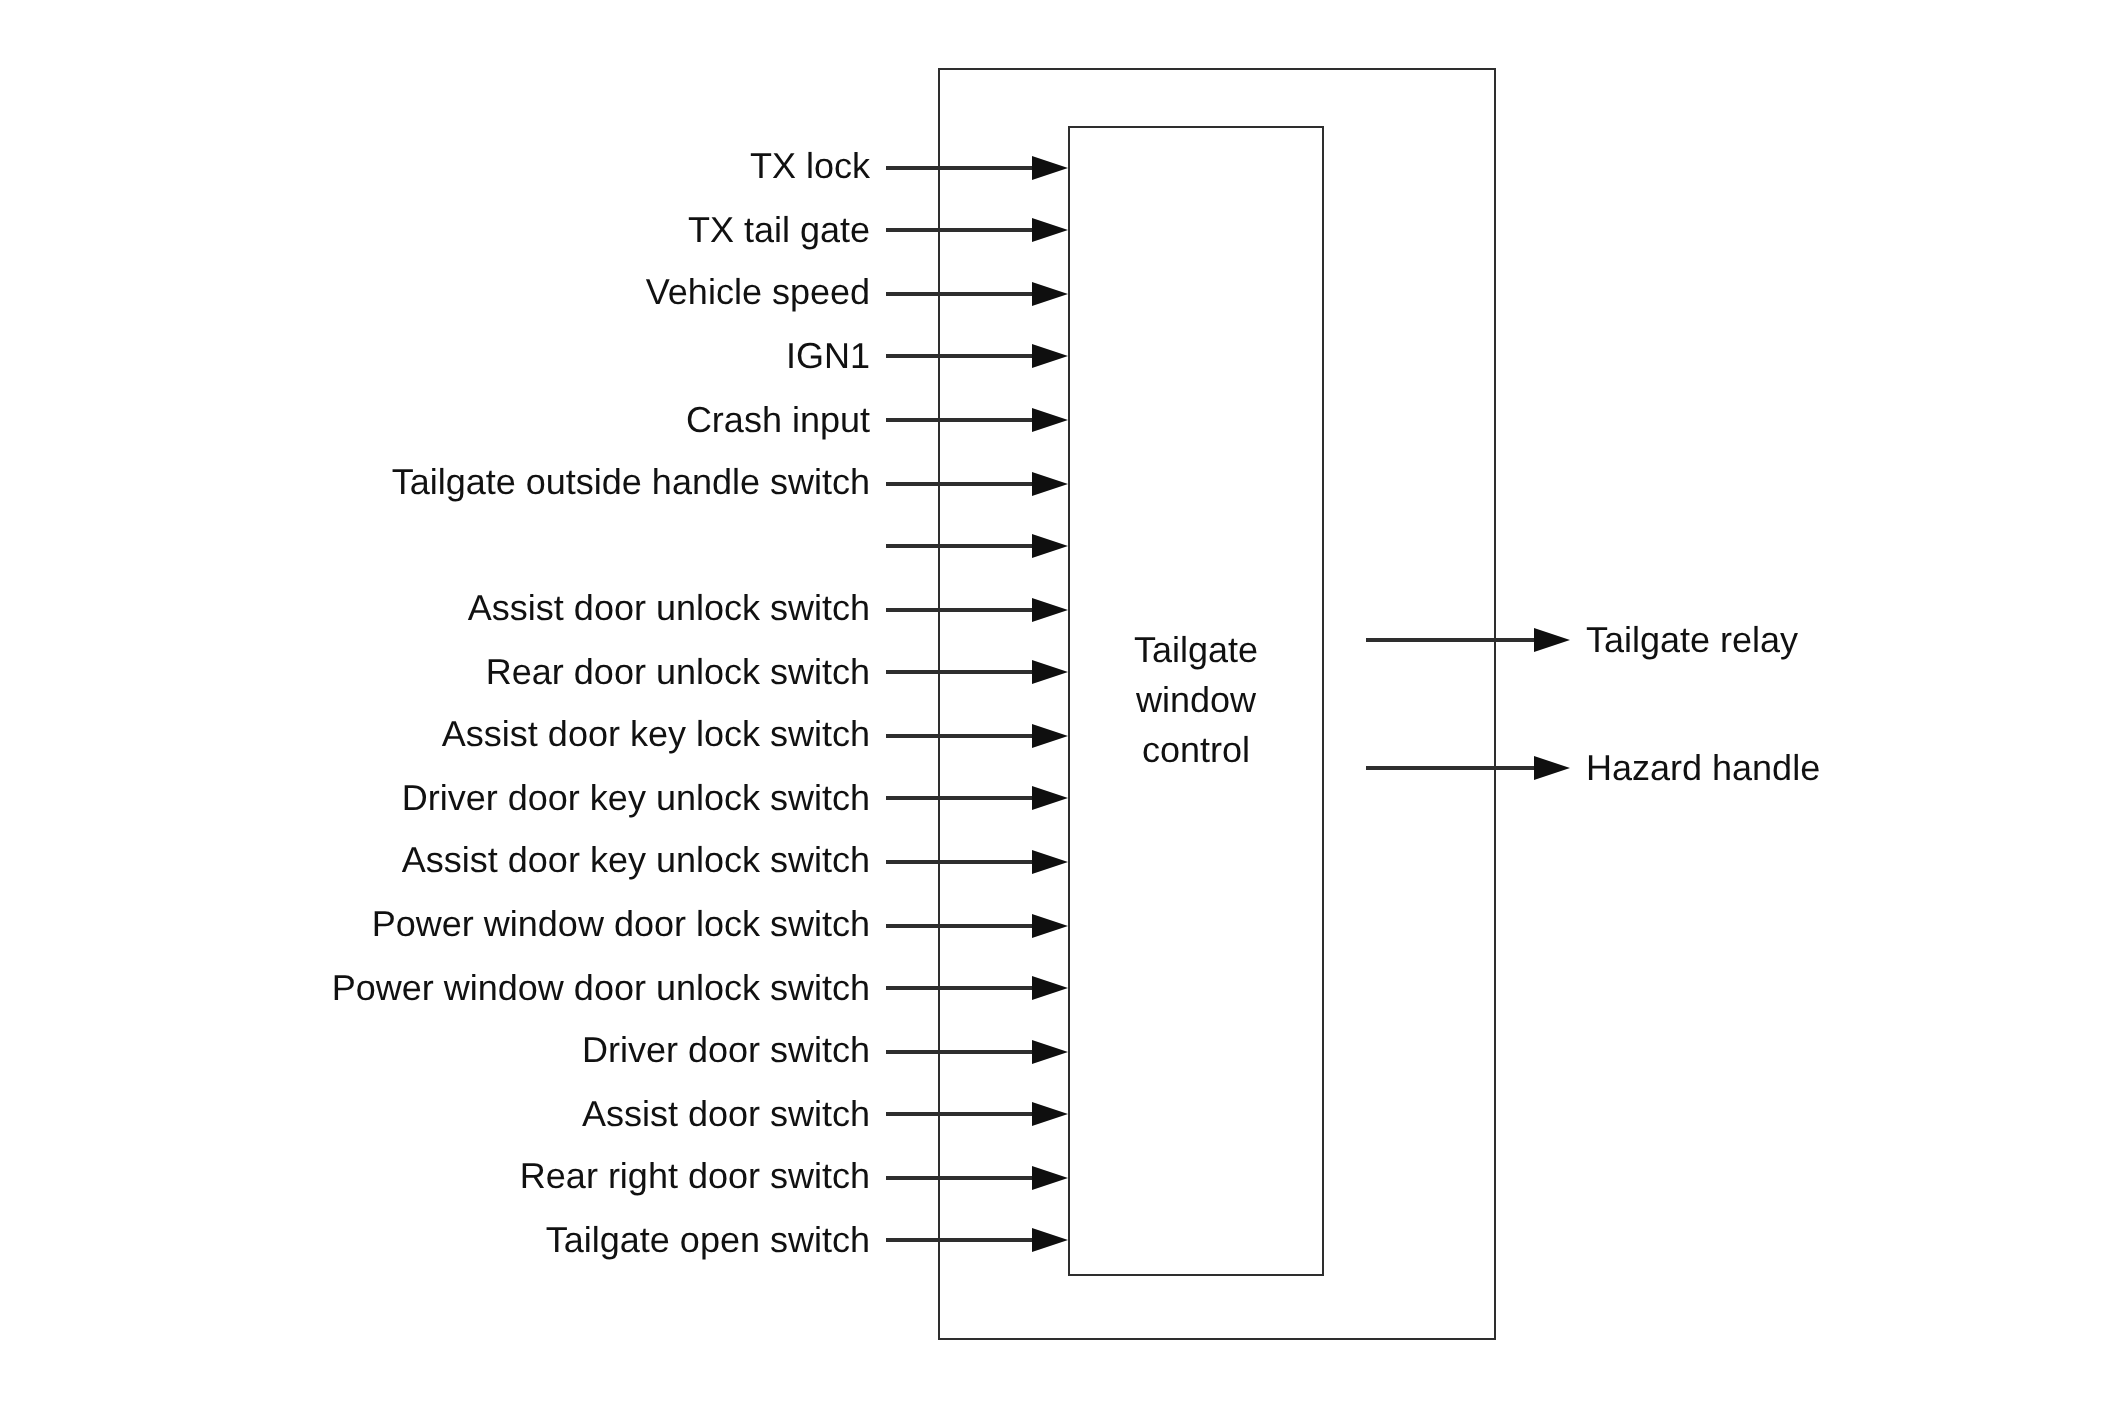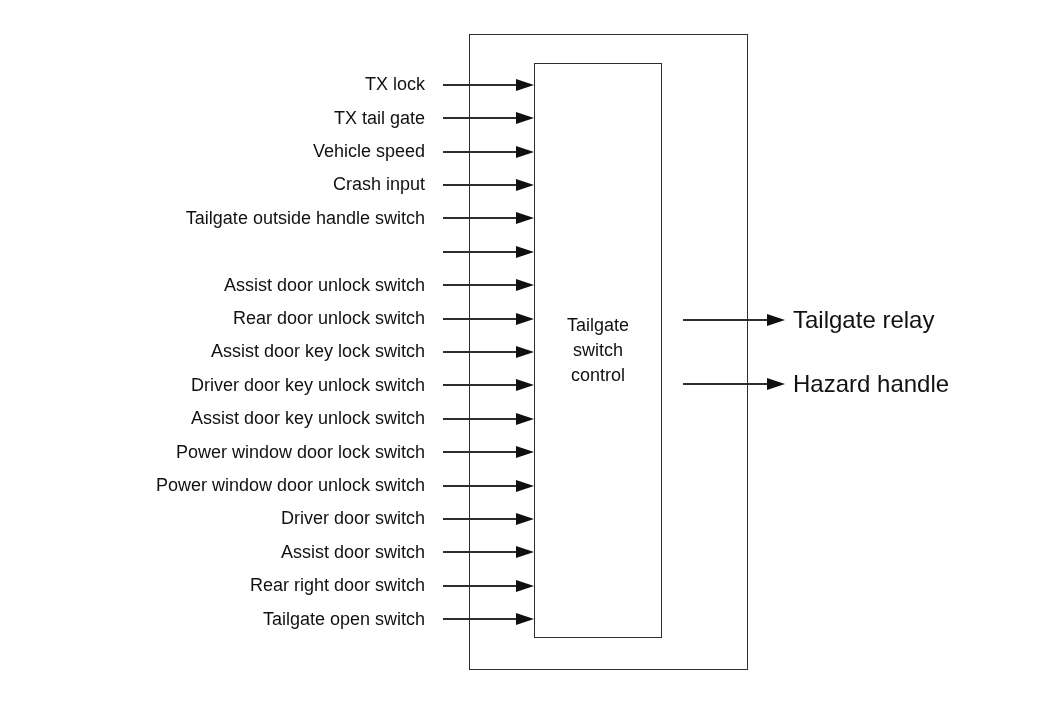--- a/index.html
+++ b/index.html
@@ -56,21 +56,21 @@
   }
   .in-row {
     flex: 1 0 0;
     display: flex;
     align-items: center;
     justify-content: flex-end;
   }
   .lbl {
     font-size: 18px;
     white-space: nowrap;
-    margin-right: 18px;
+    margin-right: 8px;
     color: var(--text);
   }
   .line {
     width: 73px; height: 2px;
     background: var(--line);
   }
   .head {
     width: 0; height: 0;
     border-left: 18px solid var(--head);
     border-top: 6px solid transparent;
@@ -84,54 +84,59 @@
     height: 28px;
     display: flex;
     align-items: center;
     z-index: 2;
   }
   .out-line {
     width: 84px; height: 2px;
     background: var(--line);
   }
   .out-lbl {
-    font-size: 24px;
+    font-size: 18px;
     white-space: nowrap;
     margin-left: 8px;
     color: var(--text);
   }
 </style>
 </head>
 <body>
 
 <div class="canvas">
 
   <div class="outer-box"></div>
 
   <div class="inner-box">
     <div class="block-title">
       <div>Tailgate</div>
-      <div>switch</div>
+      <div>window</div>
       <div>control</div>
     </div>
   </div>
 
   <div id="input-rows">
       <div class="in-row">
         <span class="lbl">TX lock</span>
         <span class="line"></span>
         <span class="head"></span>
       </div>
       <div class="in-row">
         <span class="lbl">TX tail gate</span>
         <span class="line"></span>
         <span class="head"></span>
       </div>
       <div class="in-row">
         <span class="lbl">Vehicle speed</span>
+        <span class="line"></span>
+        <span class="head"></span>
+      </div>
+      <div class="in-row">
+        <span class="lbl">IGN1</span>
         <span class="line"></span>
         <span class="head"></span>
       </div>
       <div class="in-row">
         <span class="lbl">Crash input</span>
         <span class="line"></span>
         <span class="head"></span>
       </div>
       <div class="in-row">
         <span class="lbl">Tailgate outside handle switch</span>

